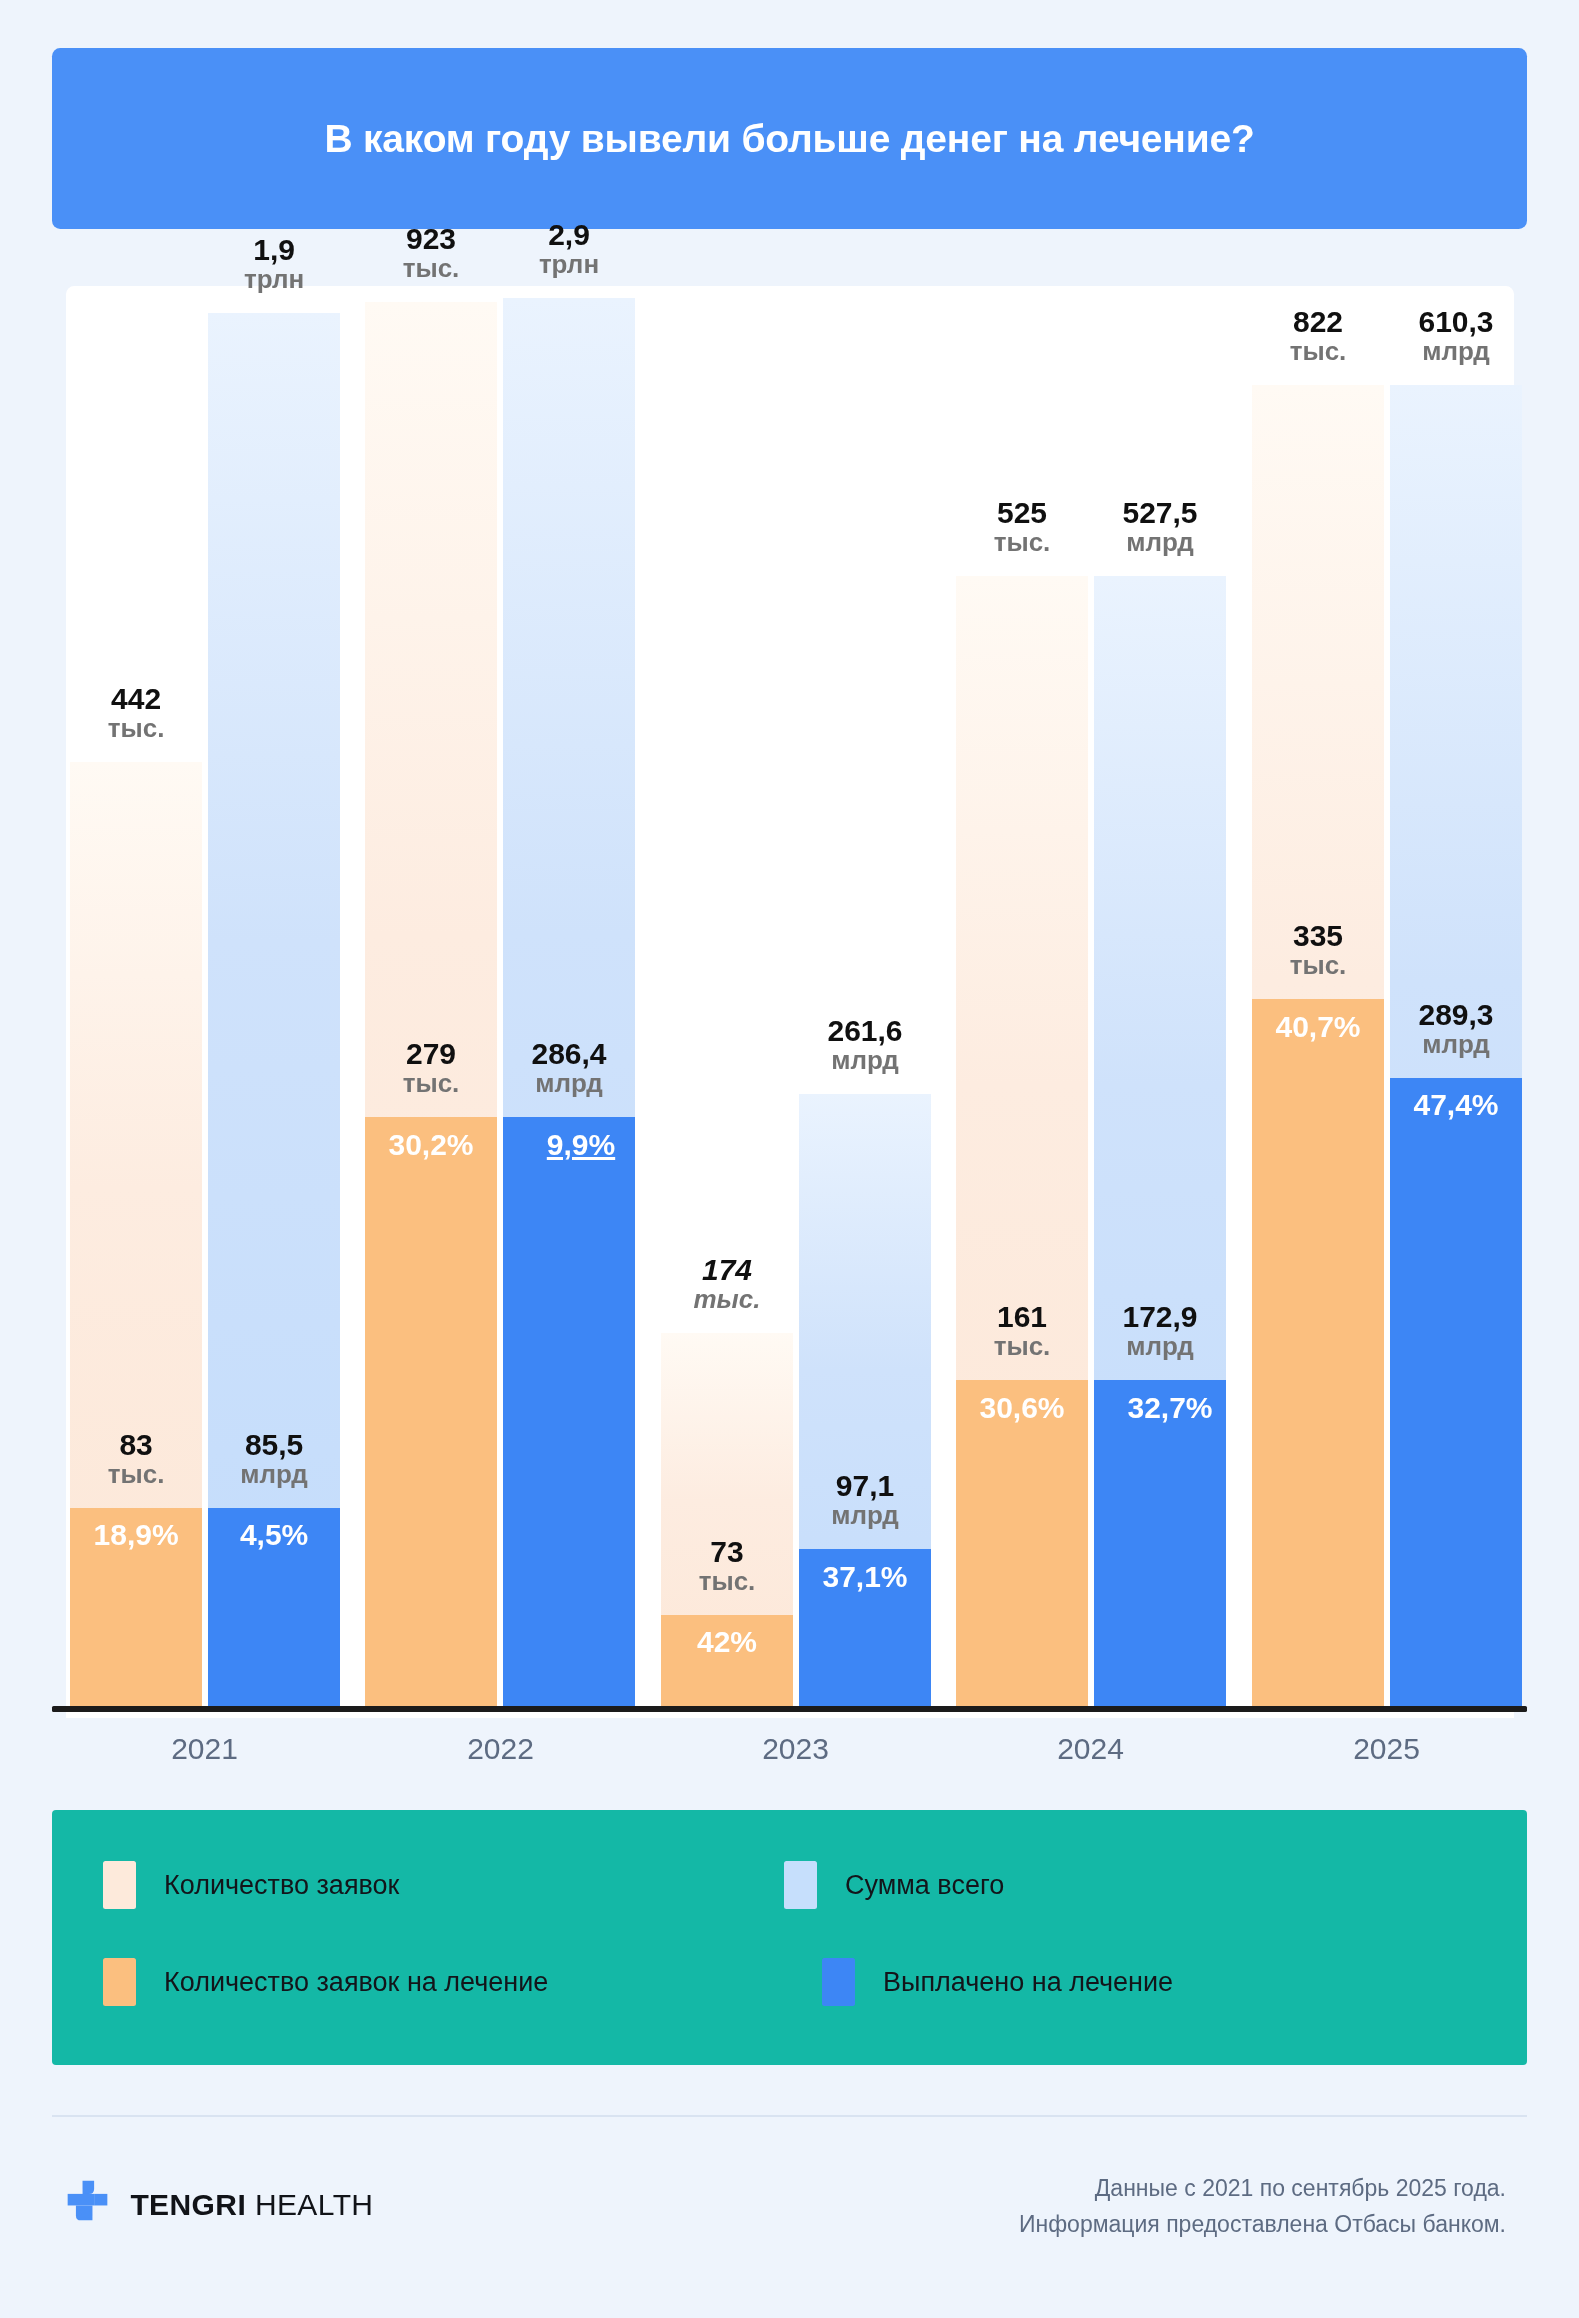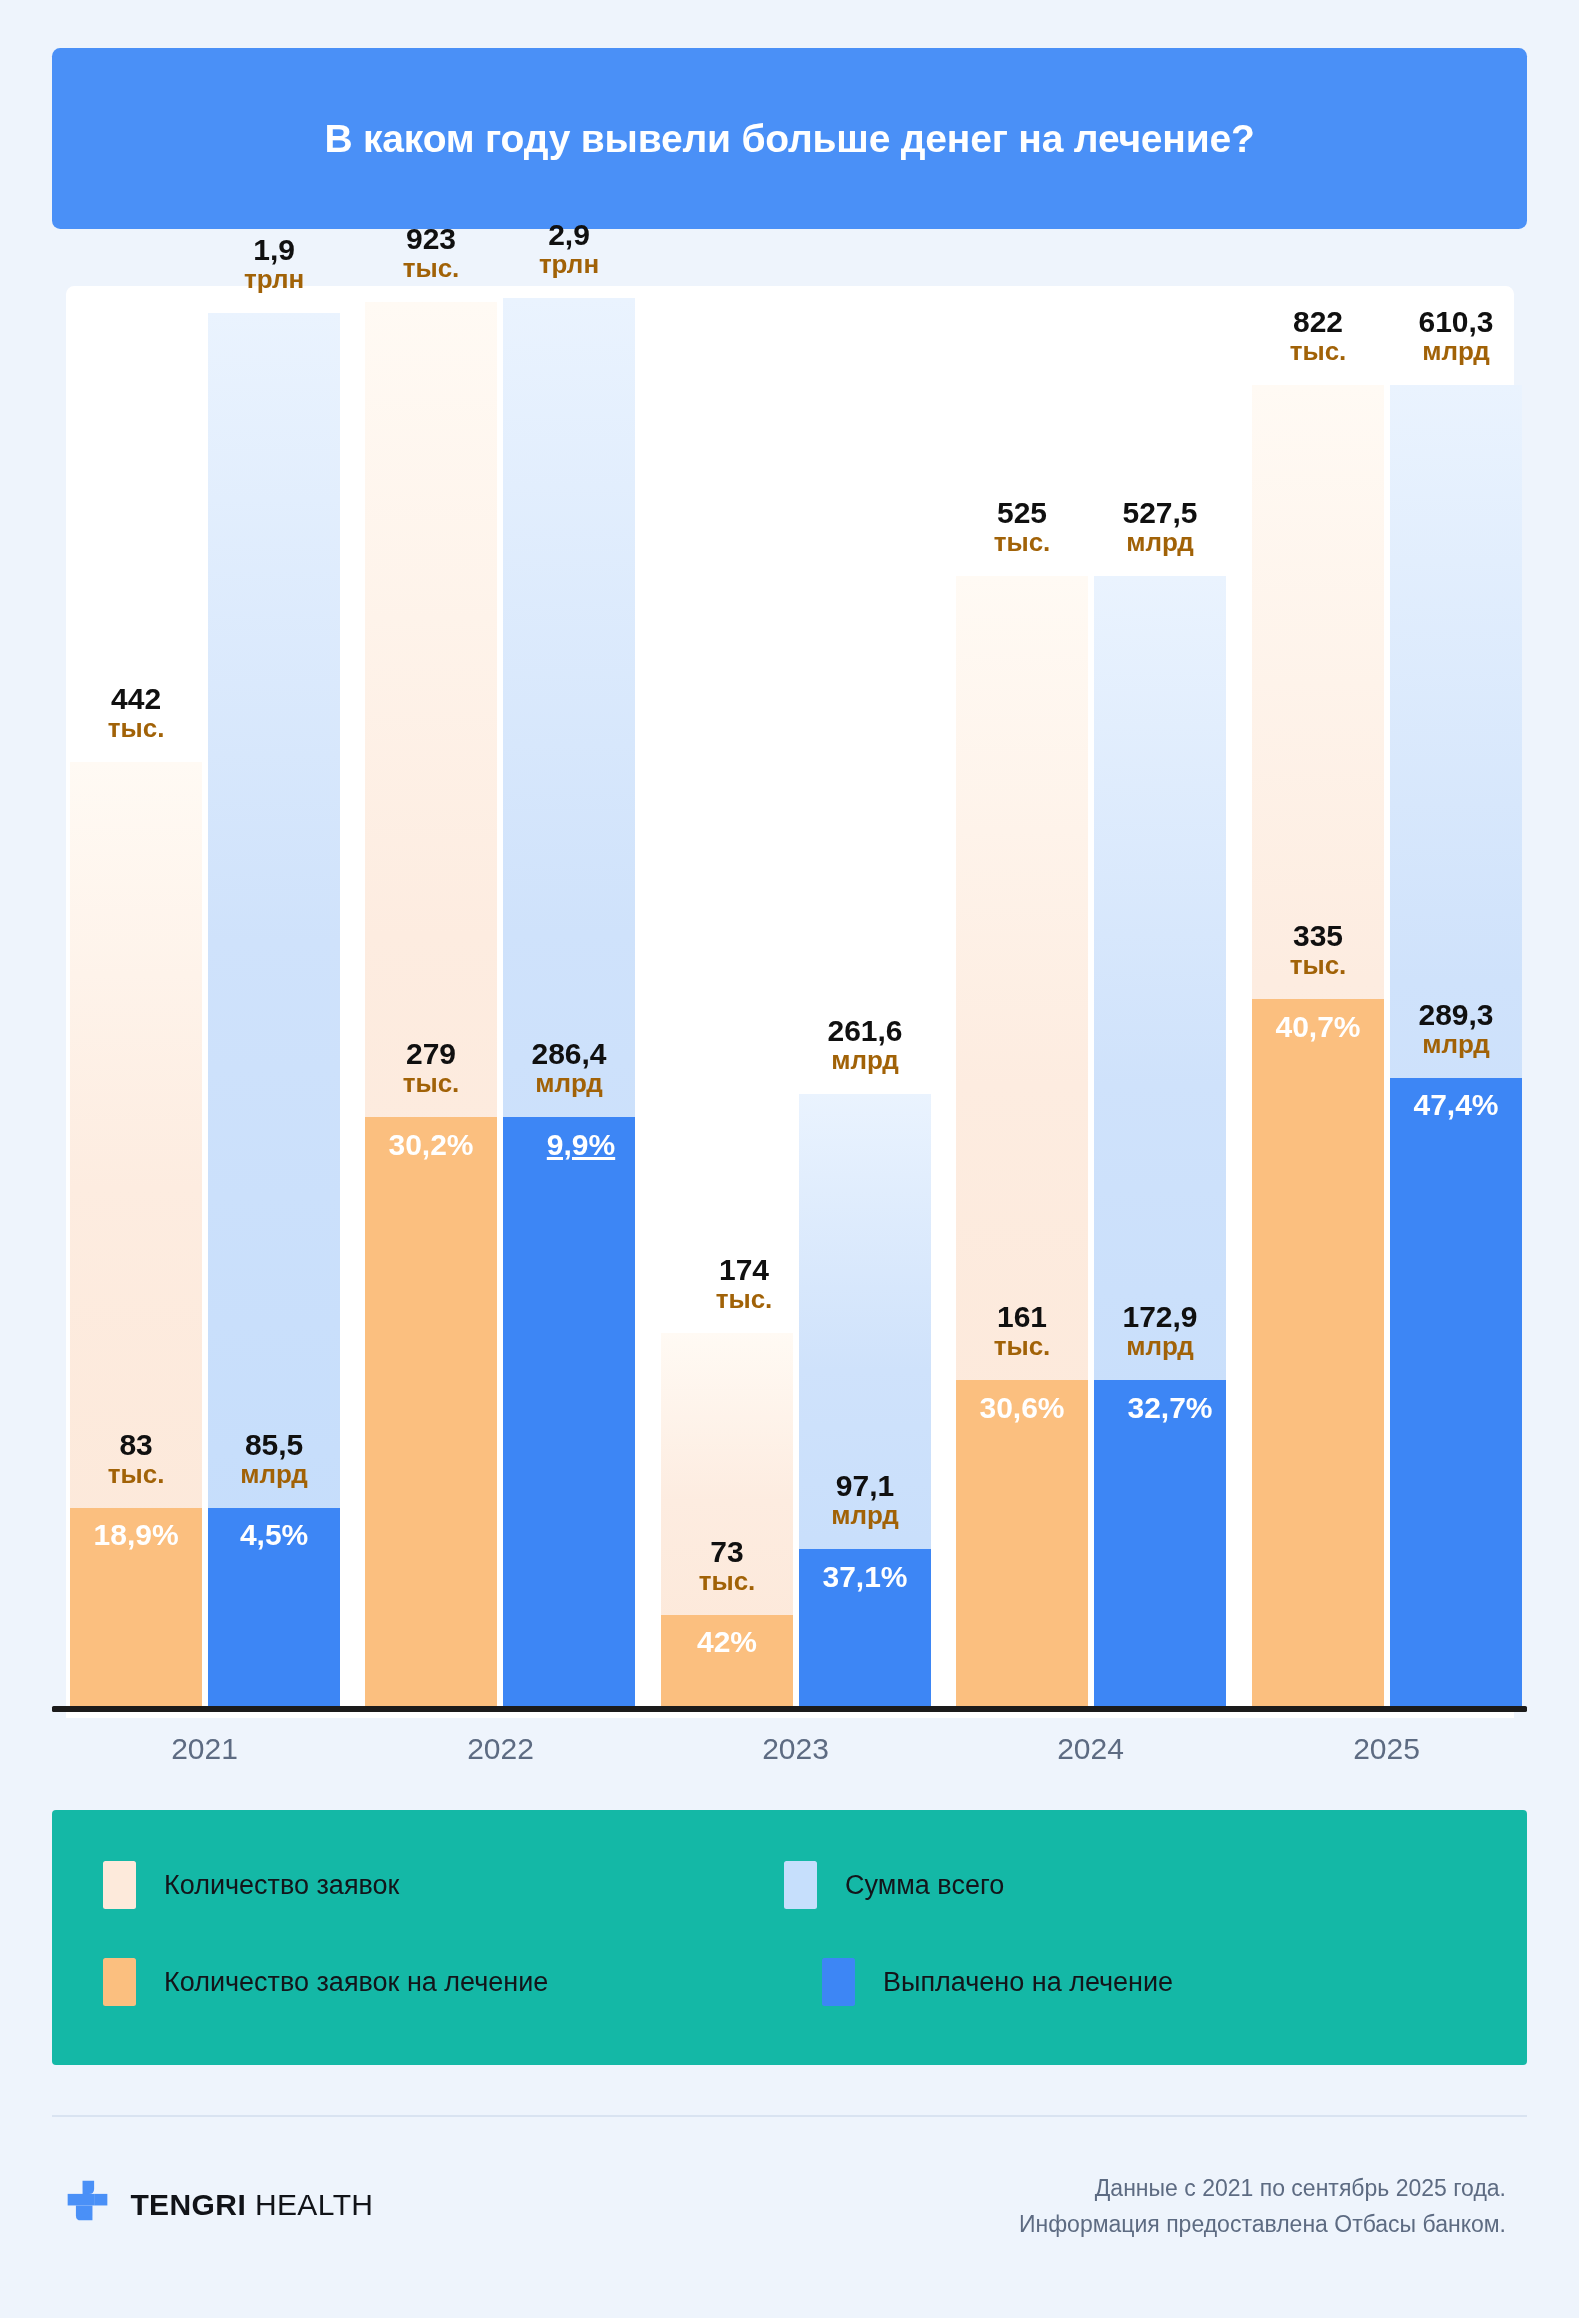--- a/index.html
+++ b/index.html
@@ -56,21 +56,21 @@
   }
   .seg-sub-cream{ background:#fbbf7f; }
   .seg-sub-blue { background:#3d86f5; }
 
   
   .lbl{
     position:absolute; width:100%; text-align:center; line-height:1.07;
     pointer-events:none;
   }
   .lbl .v{ display:block; font-size:30px; font-weight:bold; color:#101010; }
-  .lbl .u{ display:block; font-size:26px; font-weight:bold; color:#a16207; }
+  .lbl .u{ display:block; font-size:26px; font-weight:bold; color:#737373; }
   .lbl.pct{ font-size:30px; font-weight:bold; color:#ffffff; }
 
   
   .year{
     position:absolute; top:1732px; width:197px; text-align:center;
     font-size:30px; color:#5d6b82; font-weight:normal;
   }
 
   
   .legend-card{
@@ -166,21 +166,21 @@
       </div>
       <div class="group" style="left: 595px; width: 270px;">
         <div class="bar cream" style="left: 0px; width: 132px; height: 374px;">
           <div class="seg seg-total-cream" style="height: 374px;"></div>
           <div class="seg seg-sub-cream" style="height: 92px;"></div>
         </div>
         <div class="bar blue" style="left: 138px; width: 132px; height: 613px;">
           <div class="seg seg-total-blue" style="height: 613px;"></div>
           <div class="seg seg-sub-blue" style="height: 158px;"></div>
         </div>
-        <div class="lbl" style="left: 17px; width: 132px; top: 968px;">
+        <div class="lbl" style="left: 0px; width: 132px; top: 968px; font-style: italic;">
           <span class="v">174</span>
           <span class="u">тыс.</span>
         </div>
         <div class="lbl" style="left: 0px; width: 132px; top: 1250px; text-align: center;">
           <span class="v">73</span>
           <span class="u">тыс.</span>
         </div>
         <div class="lbl pct" style="left: 0px; width: 132px; top: 1340px;">42%</div>
         <div class="lbl" style="left: 138px; width: 132px; top: 729px;">
           <span class="v">261,6</span>

